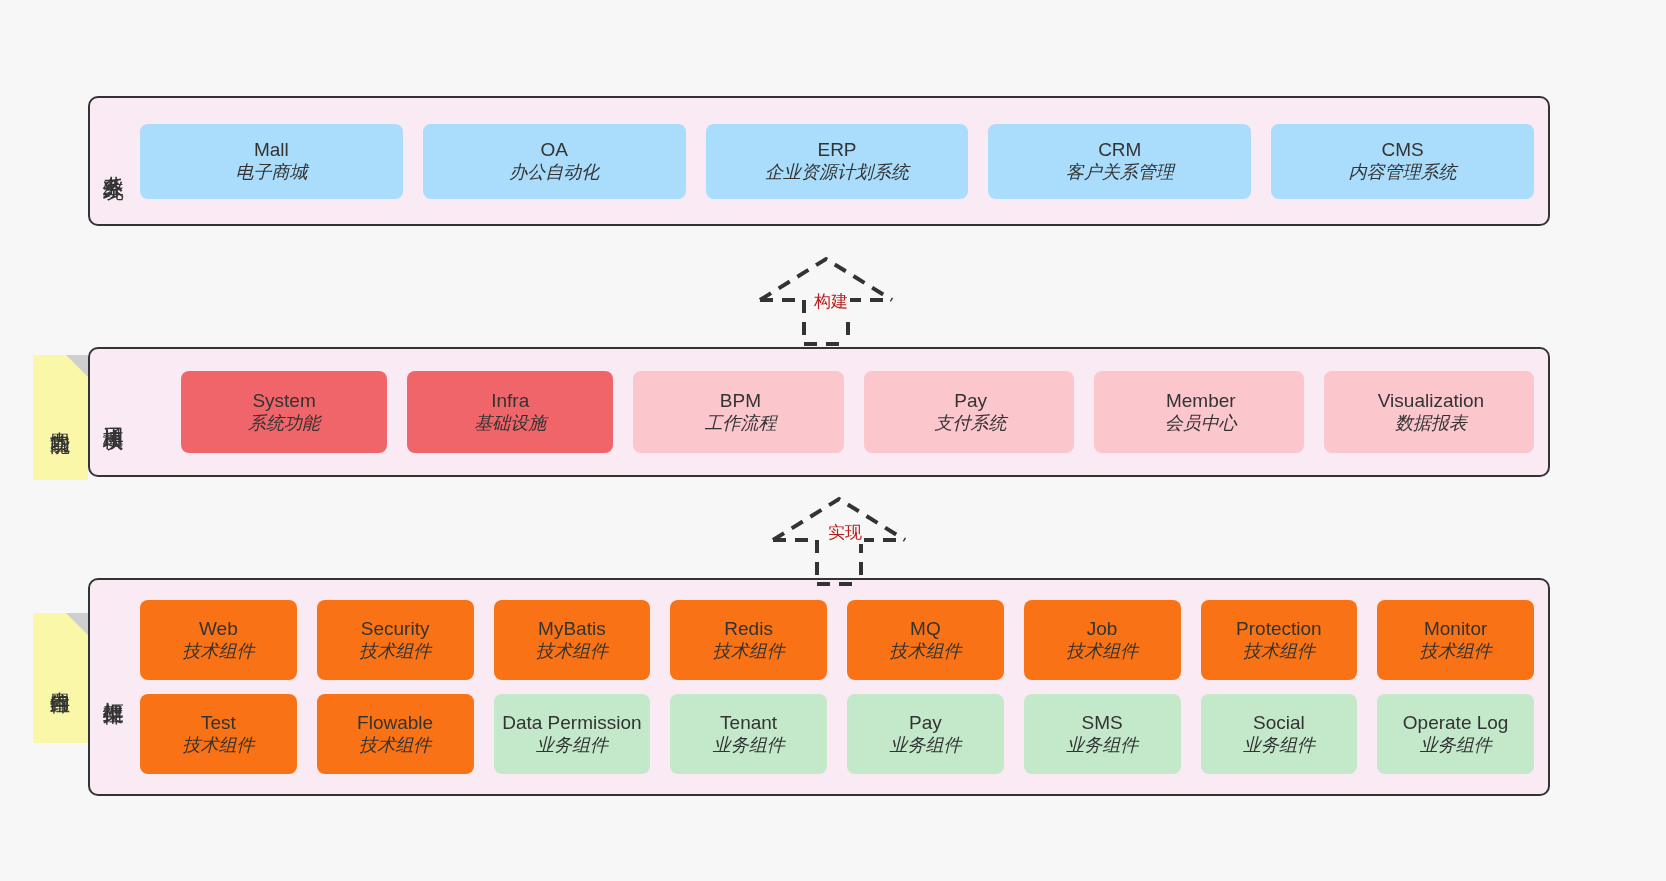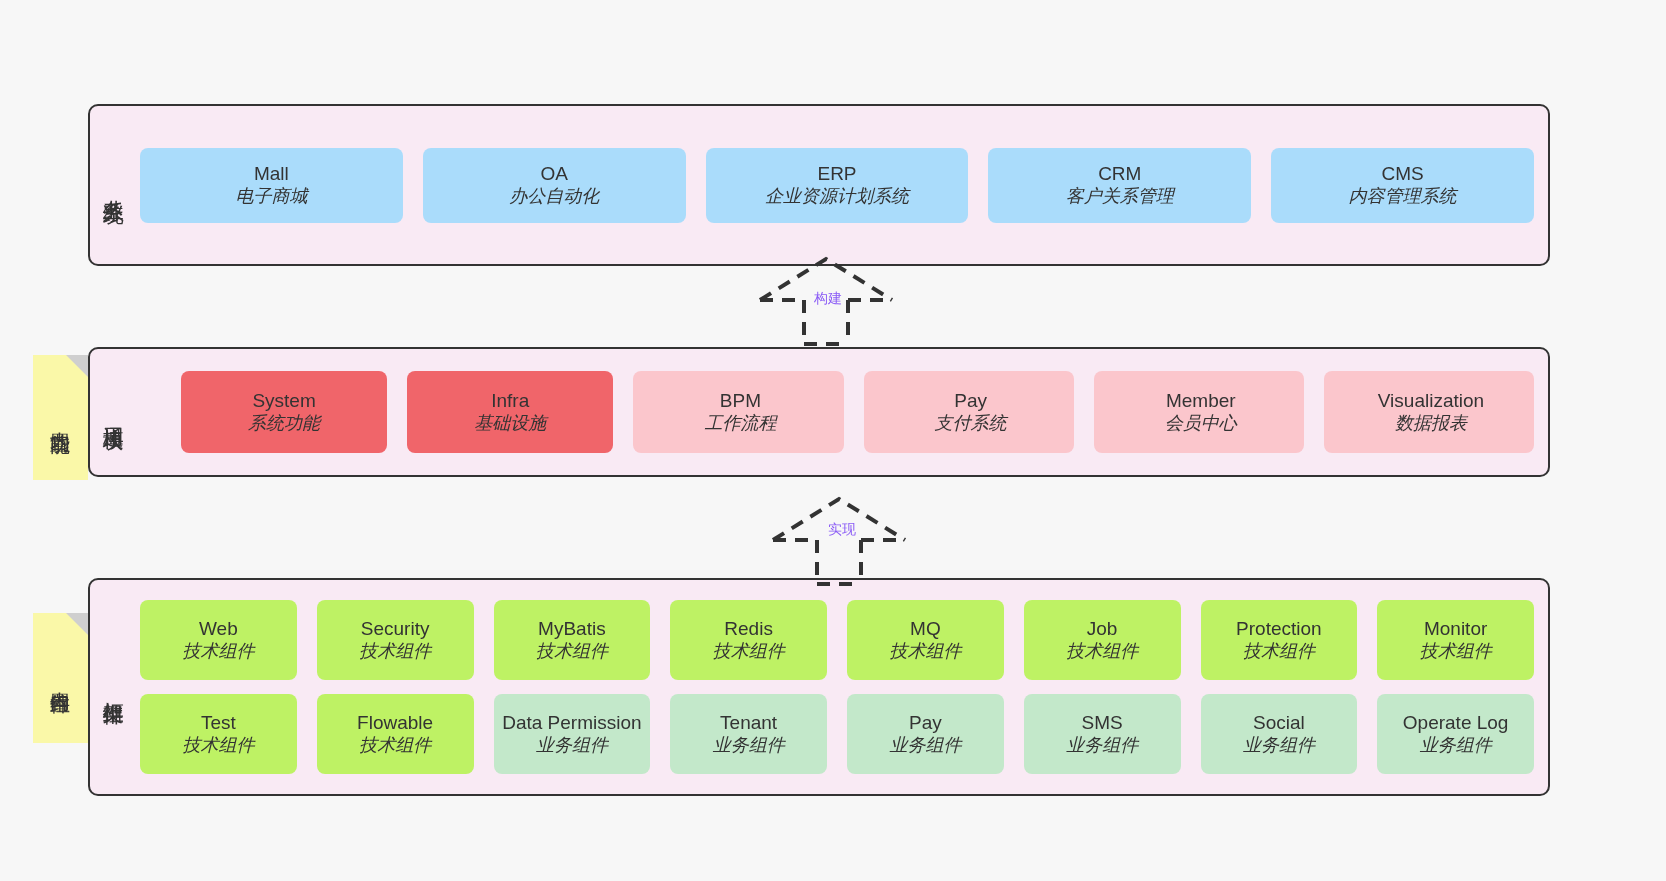--- a/index.html
+++ b/index.html
@@ -73,21 +73,21 @@
     line-height: 1.22;
     box-sizing: border-box;
     padding: 6px 4px;
   }
   .node .t1 { font-size: 19px; }
   .node .t2 { font-size: 18px; font-style: italic; }
 
   .c-blue        { background: #aadcfb; }
   .c-red         { background: #f0656a; }
   .c-pink        { background: #fbc6cc; padding-left: 8px; }
-  .c-green       { background: #bef264; align-items: center; }
+  .c-green       { background: #f97316; align-items: center; }
   .c-lightgreen  { background: #c3e8ca; }
 
   
   #layer-business .layer-row { height: 75px; }
   #layer-modules  .layer-row { height: 82px; margin-left: 41px; }
   #layer-framework .layer-row { height: 80px; }
 
   
   .note {
     position: absolute;
@@ -112,32 +112,32 @@
     width: 0; height: 0;
     border-left: 22px solid transparent;
     border-top: 22px solid #cfcfcf;
   }
 
   
   .arrow { position: absolute; }
   .arrow svg { display: block; overflow: visible; }
   .arrow-label {
     position: absolute;
-    font-size: 14px;
-    color: #8b5cf6;
+    font-size: 17px;
+    color: #b91c1c;
     background: #f7f7f7;
     padding: 0 2px;
     white-space: nowrap;
   }
 </style>
 </head>
 <body>
 
 <div id="canvas">
-    <div class="layer" id="layer-business" style="left: 88px; top: 104px; width: 1462px; height: 162px;">
+    <div class="layer" id="layer-business" style="left: 88px; top: 96px; width: 1462px; height: 130px;">
       <div class="layer-title" style="width: 46px;">业务系统</div>
       <div class="layer-body">
         <div class="layer-row">
           <div class="node c-blue">
             <div class="t1">Mall</div>
             <div class="t2">电子商城</div>
           </div>
           <div class="node c-blue">
             <div class="t1">OA</div>
             <div class="t2">办公自动化</div>

